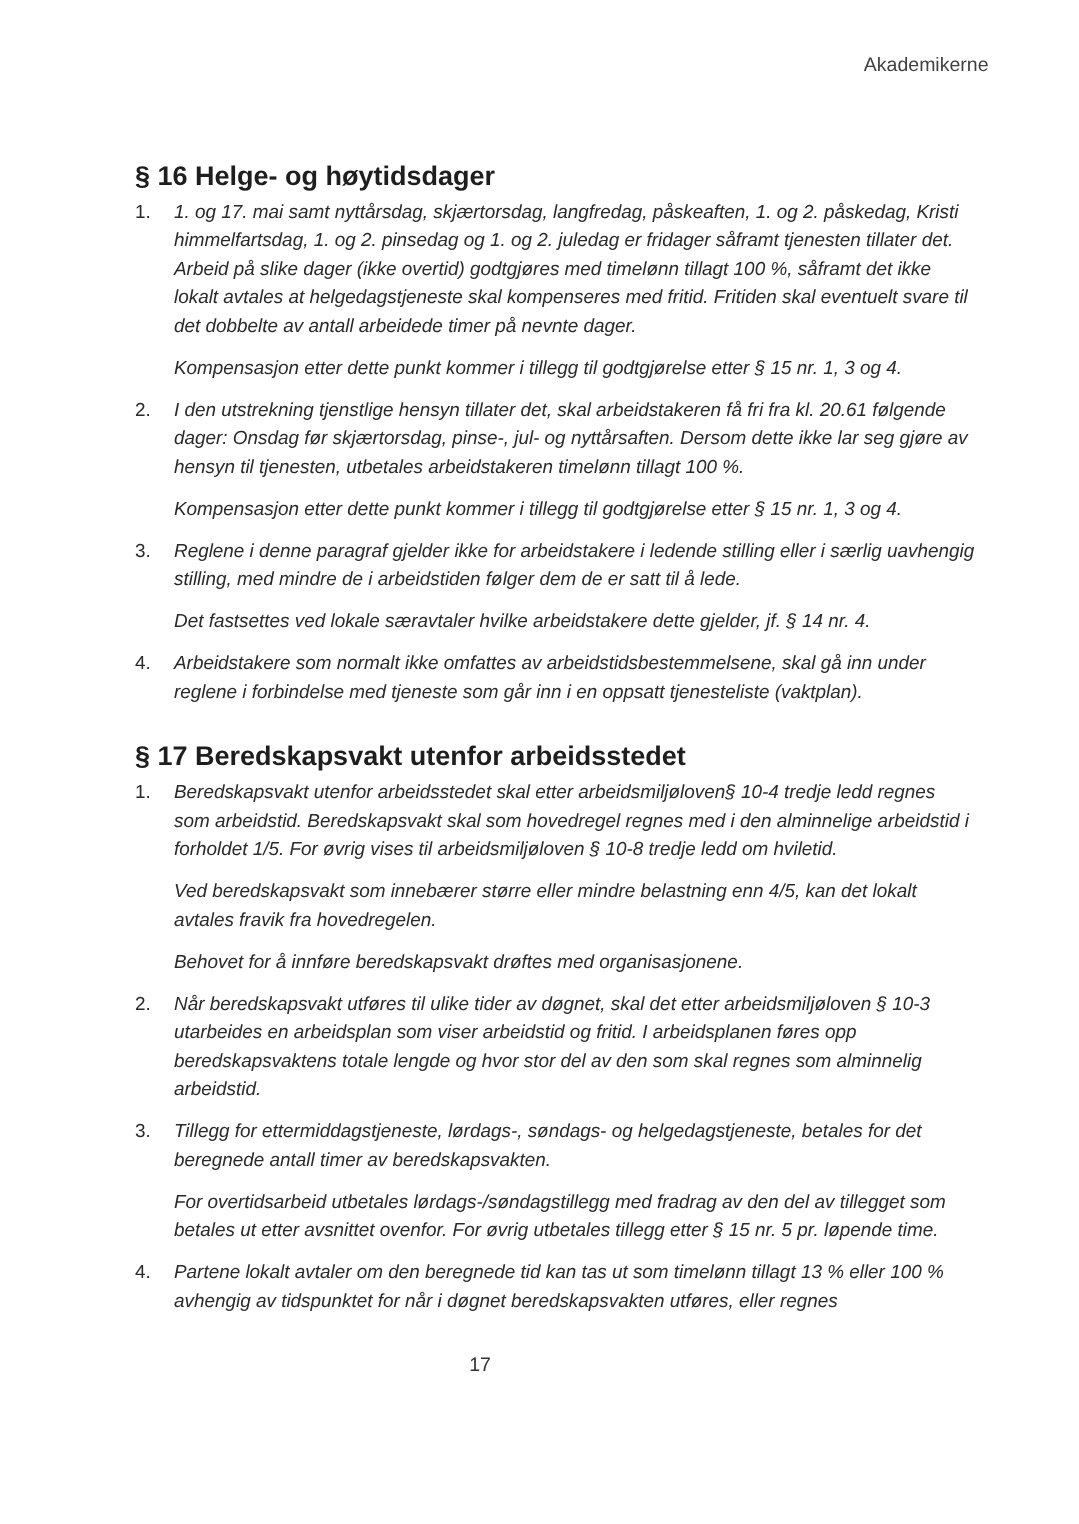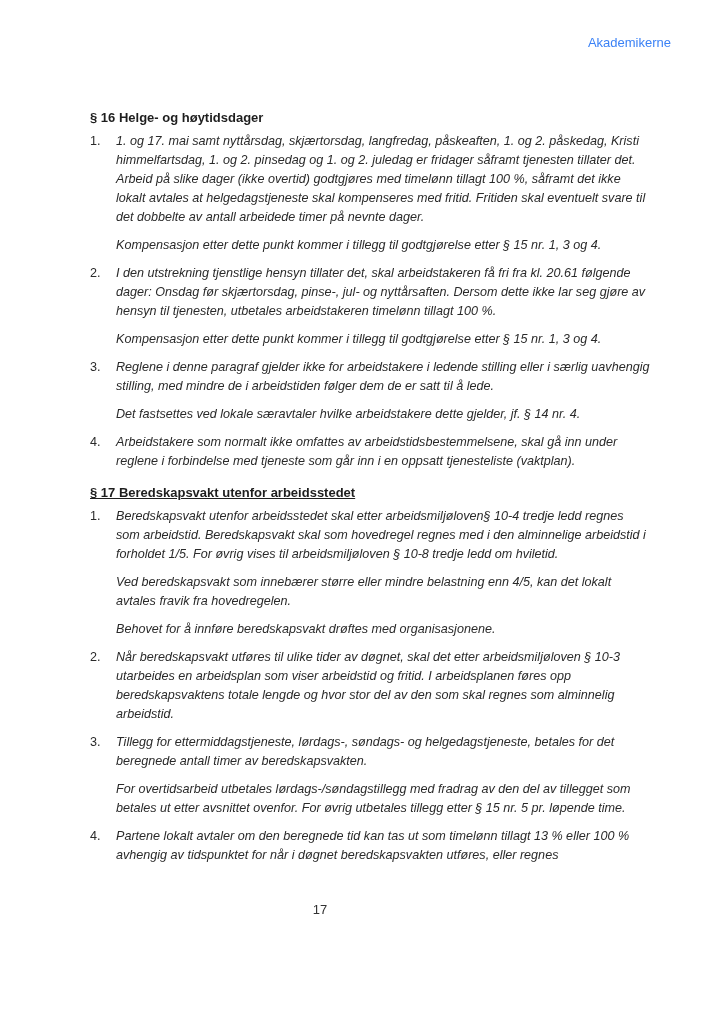--- a/index.html
+++ b/index.html
@@ -11,41 +11,40 @@
       width: 719px;
       height: 1016px;
       position: relative;
       overflow: hidden;
       font-family: "Liberation Sans", sans-serif;
       color: #2a2a2a;
     }
     .header-right {
       position: absolute;
       top: 35px;
-      right: 48px;
+      right: 60px;
       font-size: 13px;
-      color: #3b82f6;
+      color: #404040;
     }
     .content {
       position: absolute;
       top: 108px;
       left: 90px;
       width: 560px;
       font-size: 12.6px;
       line-height: 19px;
     }
     .section-heading {
       font-weight: bold;
-      font-size: 13px;
+      font-size: 18px;
       margin: 0 0 5px 0;
       color: #1e1e1e;
     }
     .section-heading.second {
-      margin-top: 12px;
-      text-decoration: underline;
+      margin-top: 24px;
     }
     ol.items {
       list-style: none;
       margin: 0;
       padding: 0;
     }
     .item {
       display: flex;
       margin-bottom: 9px;
     }

